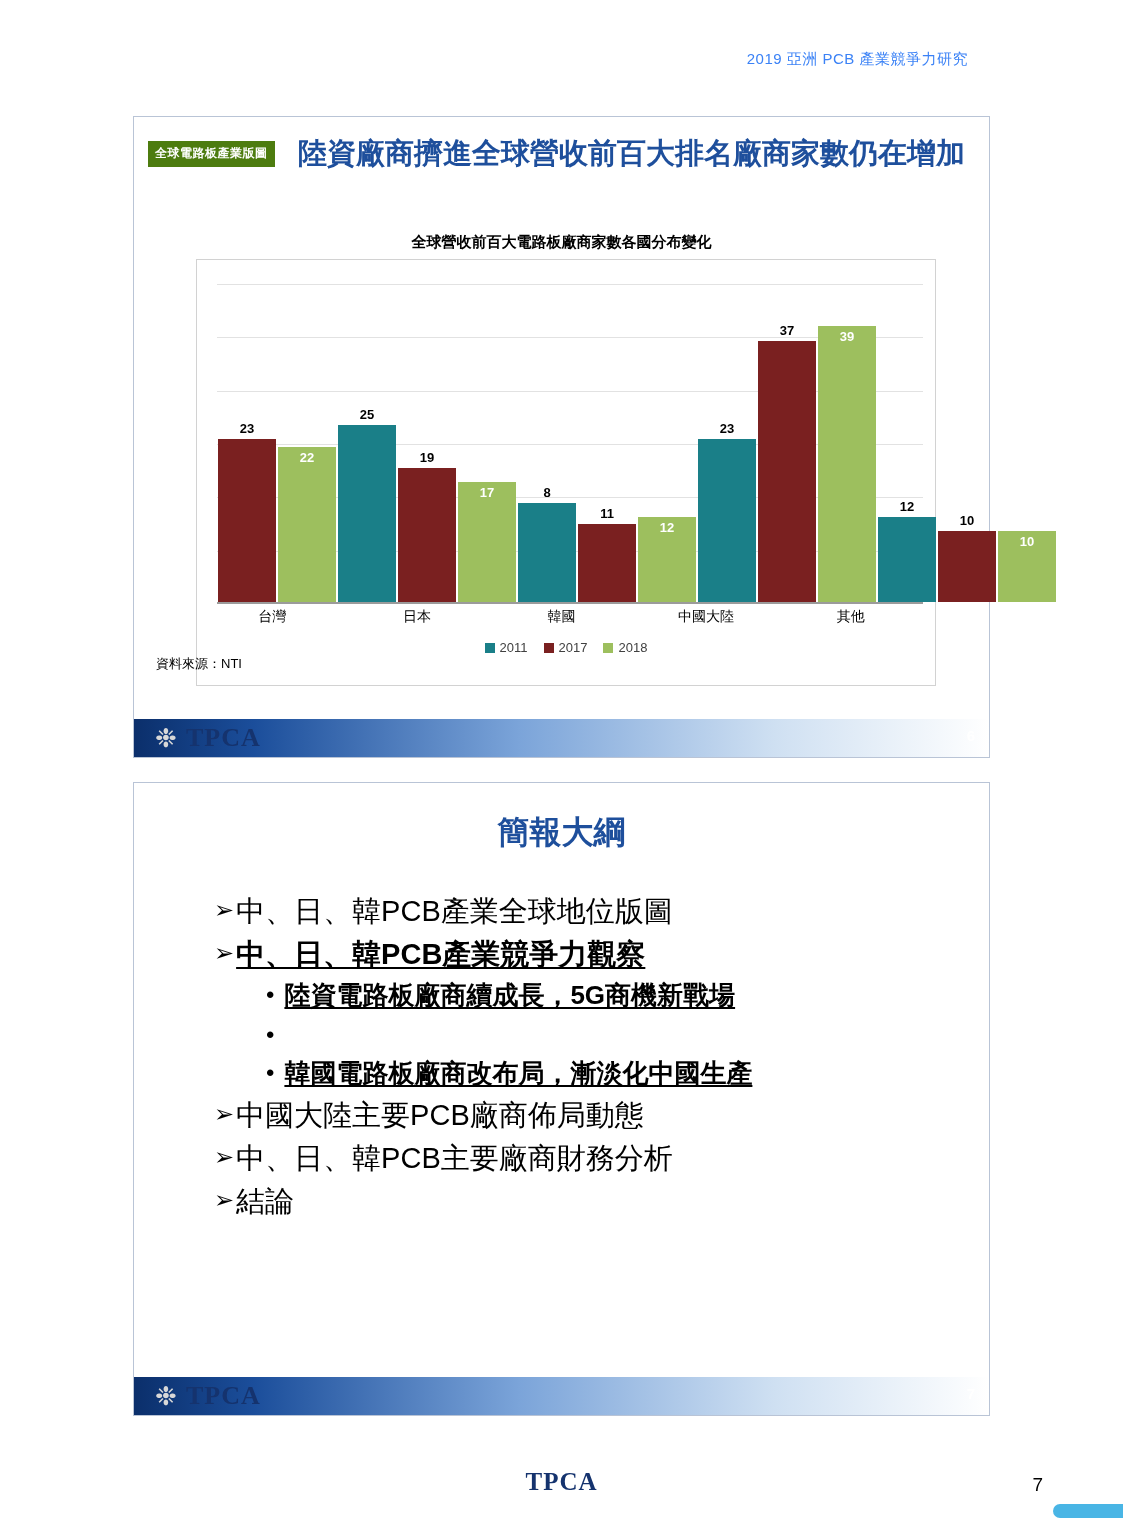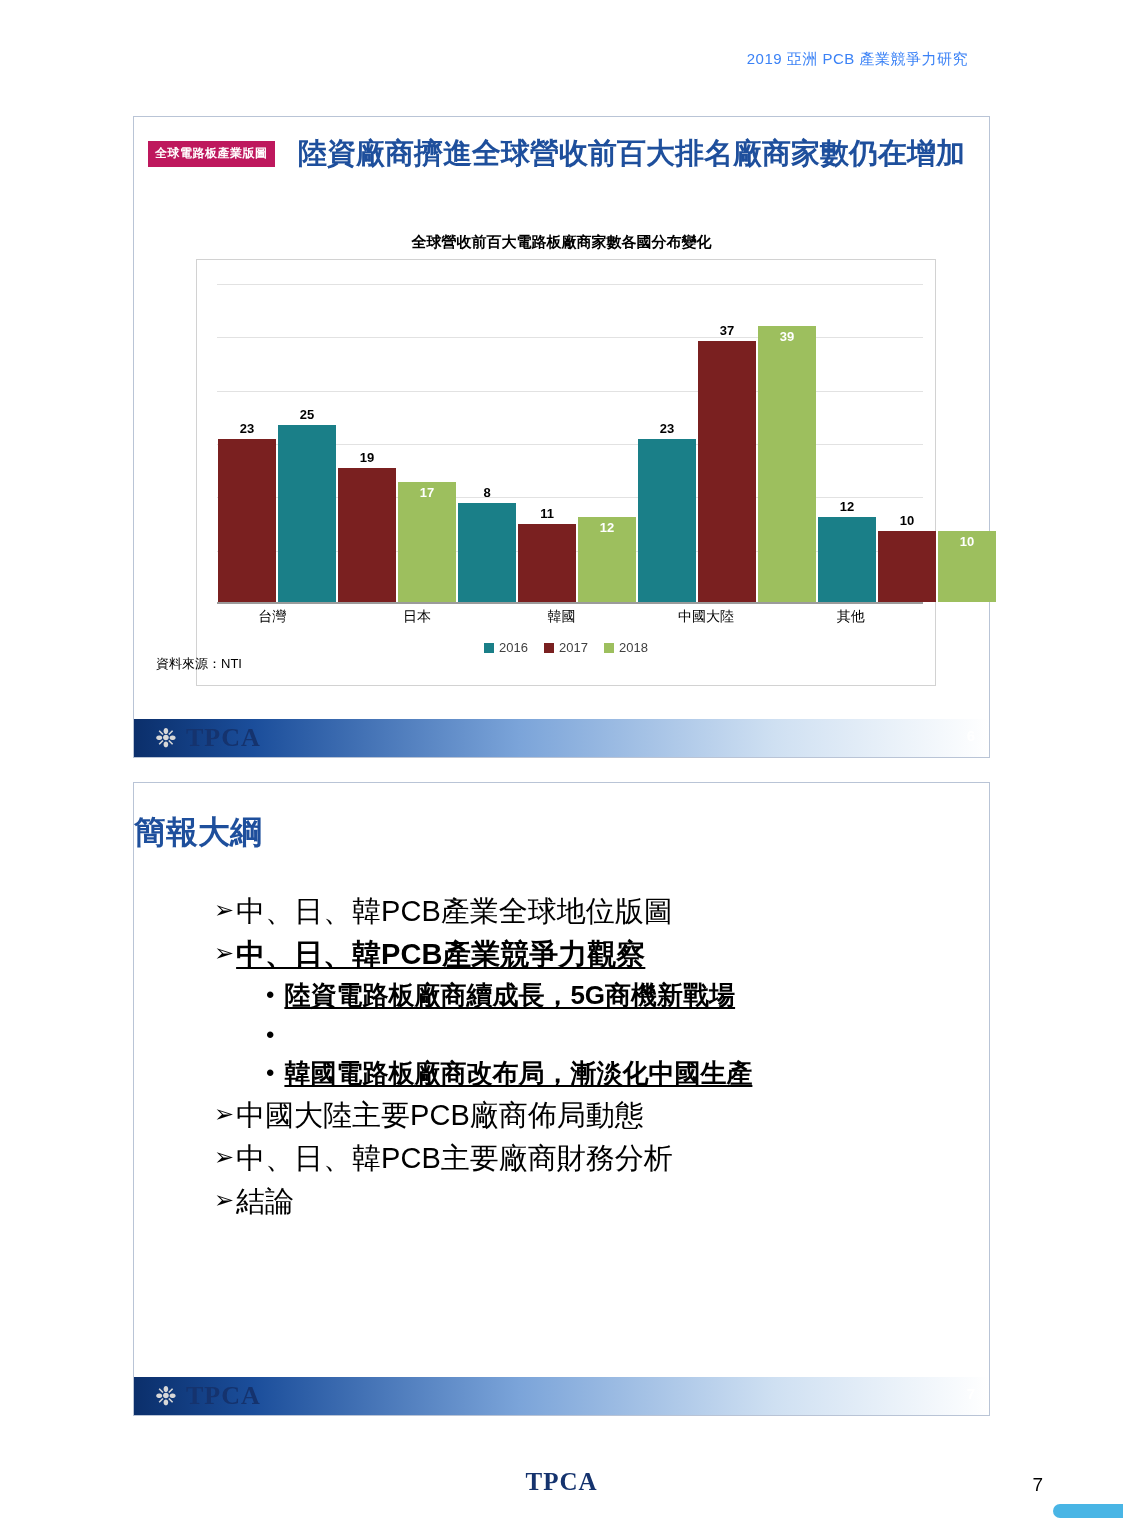--- a/index.html
+++ b/index.html
@@ -81,21 +81,21 @@
     font-size: 15px;
     font-weight: bold;
     color: #ffffff;
   }
 
   
   .corner-tag {
     position: absolute;
     left: 14px;
     top: 24px;
-    background: #be185d;
+    background: #4d7c0f;
     color: #ffffff;
     font-size: 12px;
     font-weight: bold;
     padding: 4px 7px 5px 7px;
     letter-spacing: 0.5px;
   }
   .slide-title {
     position: absolute;
     left: 160px;
     right: 20px;
@@ -229,21 +229,21 @@
     font-size: 13px;
     color: #000;
   }
 
   
   .outline-title {
     position: absolute;
     top: 28px;
     left: 0;
     right: 0;
-    text-align: left;
+    text-align: center;
     font-size: 32px;
     font-weight: bold;
     color: #1e4f9c;
   }
   .outline-list {
     position: absolute;
     top: 108px;
     left: 80px;
     right: 40px;
   }
@@ -336,20 +336,24 @@
         <div class="gridline" style="top:50%"></div>
         <div class="gridline" style="top:66.6%"></div>
         <div class="gridline" style="top:83.3%"></div>
         <div class="axis-line"></div>
         <div class="groups" id="bar-groups">
             <div class="group">
               <div class="bar-wrap">
                 <div class="bar-label">23</div>
                 <div class="bar" style="height: 51.1111%; background: rgb(122, 32, 32);"></div>
               </div>
+              <div class="bar-wrap">
+                <div class="bar" style="height: 48.8889%; background: rgb(157, 191, 94);"></div>
+                <div class="bar-label inside" style="bottom: 48.8889%; transform: translateY(18px);">22</div>
+              </div>
             </div>
             <div class="group">
               <div class="bar-wrap">
                 <div class="bar-label">25</div>
                 <div class="bar" style="height: 55.5556%; background: rgb(26, 127, 136);"></div>
               </div>
               <div class="bar-wrap">
                 <div class="bar-label">19</div>
                 <div class="bar" style="height: 42.2222%; background: rgb(122, 32, 32);"></div>
               </div>
@@ -405,21 +409,21 @@
       <div class="cat-labels" id="cat-labels">
           <div>台灣</div>
           <div>日本</div>
           <div>韓國</div>
           <div>中國大陸</div>
           <div>其他</div>
         </div>
       <div class="legend" id="chart-legend">
           <div class="legend-item">
             <span class="legend-swatch" style="background: rgb(26, 127, 136);"></span>
-            <span>2016</span>
+            <span>2011</span>
           </div>
           <div class="legend-item">
             <span class="legend-swatch" style="background: rgb(122, 32, 32);"></span>
             <span>2017</span>
           </div>
           <div class="legend-item">
             <span class="legend-swatch" style="background: rgb(157, 191, 94);"></span>
             <span>2018</span>
           </div>
         </div>

